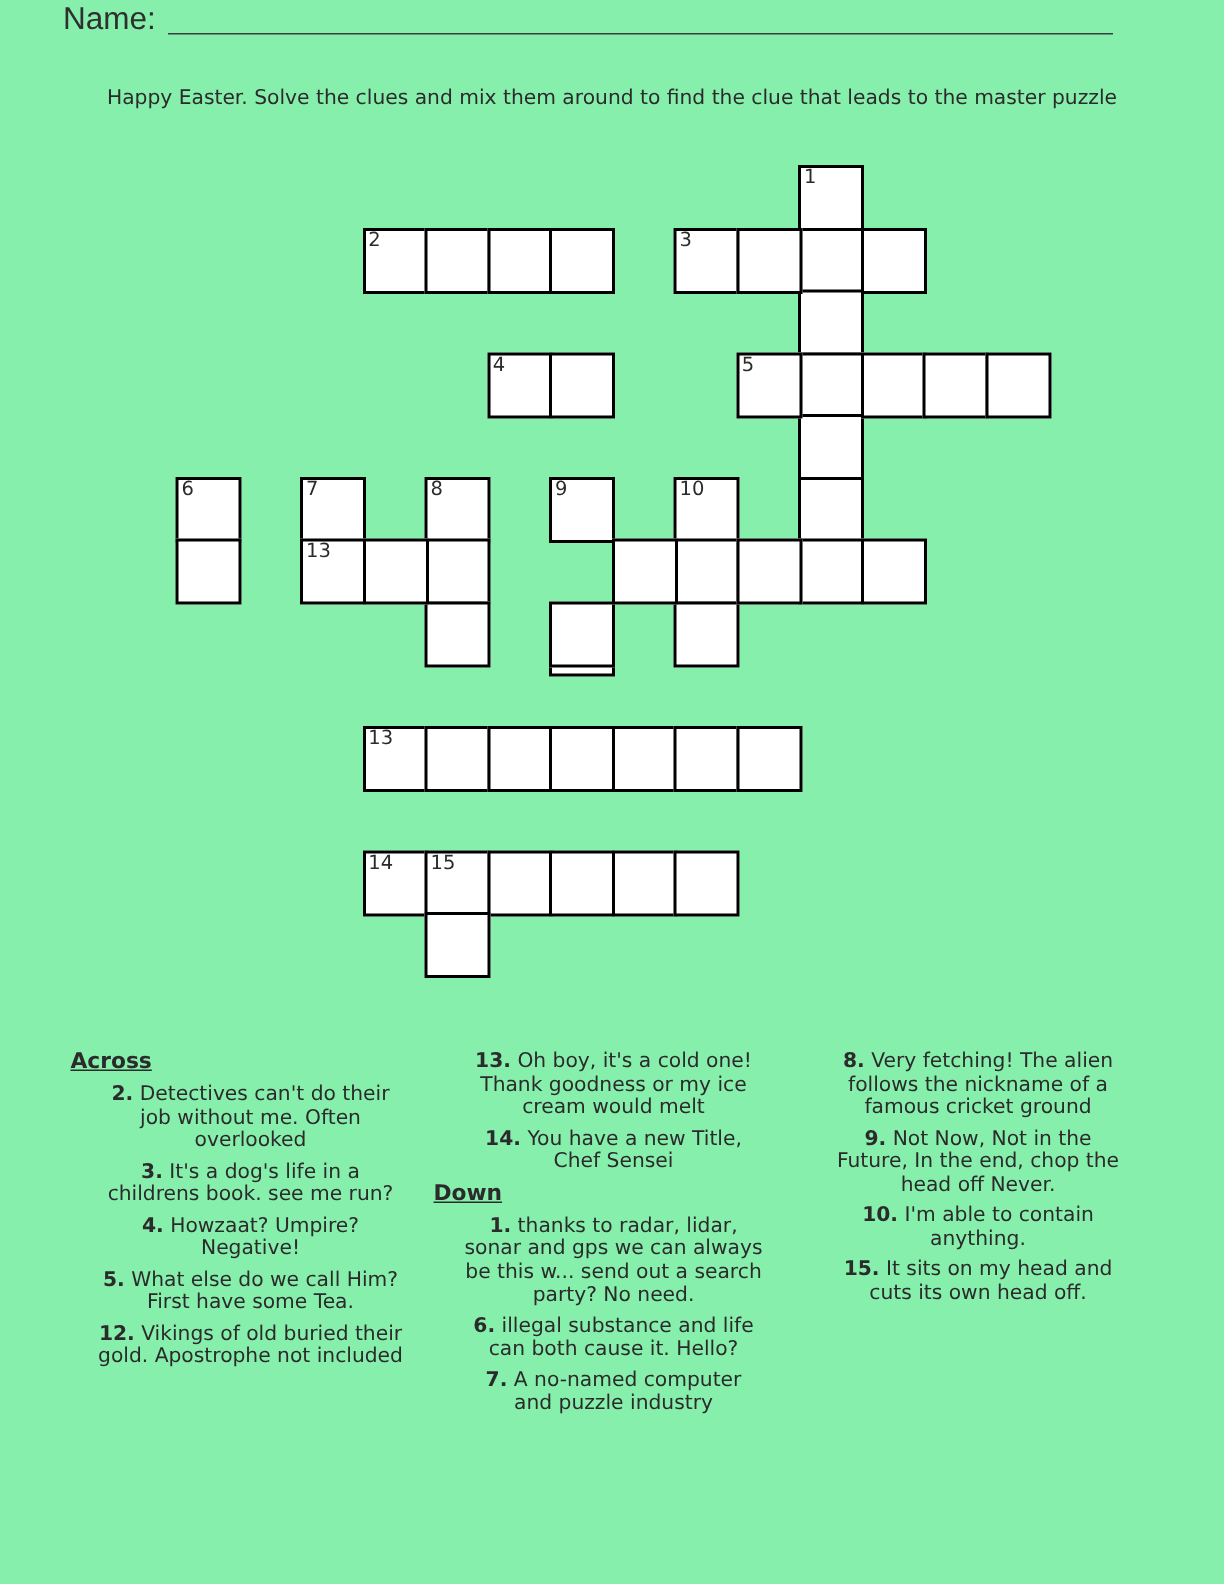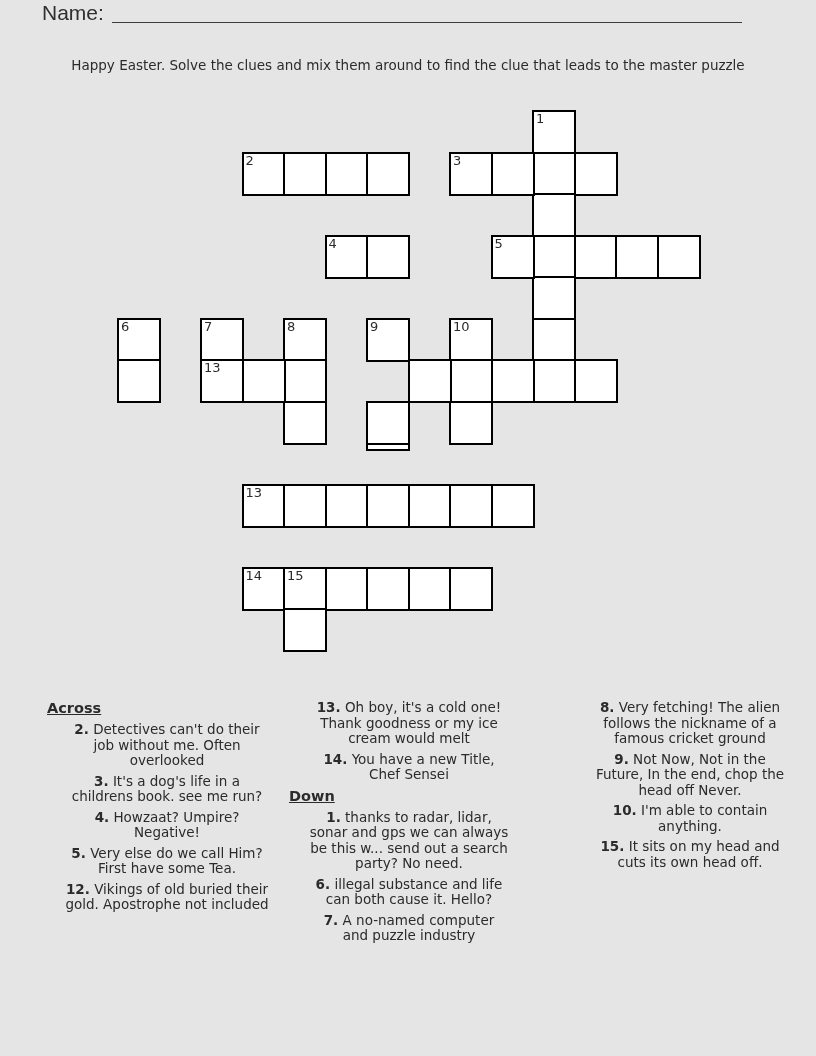--- a/index.html
+++ b/index.html
@@ -1,37 +1,37 @@
 <!DOCTYPE html>
 <html><head>
 <meta charset="utf-8">
 <style>
   html,body{margin:0;padding:0;background:#fff;}
   .page{
-    position:relative;width:816px;height:1056px;background:#e5e5e5;
+    position:relative;width:816px;height:1056px;background:#86efac;
     font-family:"DejaVu Sans",sans-serif;color:#2b2b2b;overflow:hidden;
   }
   
   .name-row{position:absolute;left:42px;top:2px;width:700px;display:flex;align-items:flex-end;}
   .name-label{font-family:"Liberation Sans",sans-serif;font-size:21px;line-height:1.05;color:#2f2f2f;}
   .name-line{flex:1;margin-left:8px;margin-bottom:1px;height:20px;border-bottom:1.6px solid #3c3c3c;}
   
   .instruction{position:absolute;left:0;right:0;top:57px;text-align:center;font-size:13.5px;color:#2b2b2b;}
   
   .grid{position:absolute;left:0;top:0;width:816px;height:700px;}
   .cell{
     position:absolute;width:44px;height:44px;box-sizing:border-box;
     border:2.5px solid #000000;background:#ffffff;
   }
   .cellnum{position:absolute;left:2px;top:0px;font-size:13px;line-height:14px;color:#2b2b2b;}
   
   .clue-col{position:absolute;top:700px;width:240px;}
   #clue-col-0{left:47px;}
   #clue-col-1{left:289px;}
-  #clue-col-2{left:532px;margin-left:38px;}
+  #clue-col-2{left:532px;}
   .clue-heading{font-size:14.5px;font-weight:bold;text-decoration:underline;line-height:17px;margin-bottom:5px;color:#2b2b2b;}
   .clue{font-size:13.5px;line-height:15.5px;margin-bottom:5px;text-align:center;}
   .clue-num{font-weight:bold;}
   .clue-text{white-space:pre-line;}
 </style>
 </head>
 <body>
 
 <div class="page">
 
@@ -128,21 +128,21 @@
 
   <div class="clue-col" id="clue-col-0">
       <div class="clue-heading">Across</div>
       <div class="clue"><span class="clue-num">2.</span> <span class="clue-text">Detectives can't do their
 job without me. Often
 overlooked</span></div>
       <div class="clue"><span class="clue-num">3.</span> <span class="clue-text">It's a dog's life in a
 childrens book. see me run?</span></div>
       <div class="clue"><span class="clue-num">4.</span> <span class="clue-text">Howzaat? Umpire?
 Negative!</span></div>
-      <div class="clue"><span class="clue-num">5.</span> <span class="clue-text">Very else do we call Him?
+      <div class="clue"><span class="clue-num">5.</span> <span class="clue-text">What else do we call Him?
 First have some Tea.</span></div>
       <div class="clue"><span class="clue-num">12.</span> <span class="clue-text">Vikings of old buried their
 gold. Apostrophe not included</span></div>
     </div>
   <div class="clue-col" id="clue-col-1">
       <div class="clue"><span class="clue-num">13.</span> <span class="clue-text">Oh boy, it's a cold one!
 Thank goodness or my ice
 cream would melt</span></div>
       <div class="clue"><span class="clue-num">14.</span> <span class="clue-text">You have a new Title,
 Chef Sensei</span></div>

